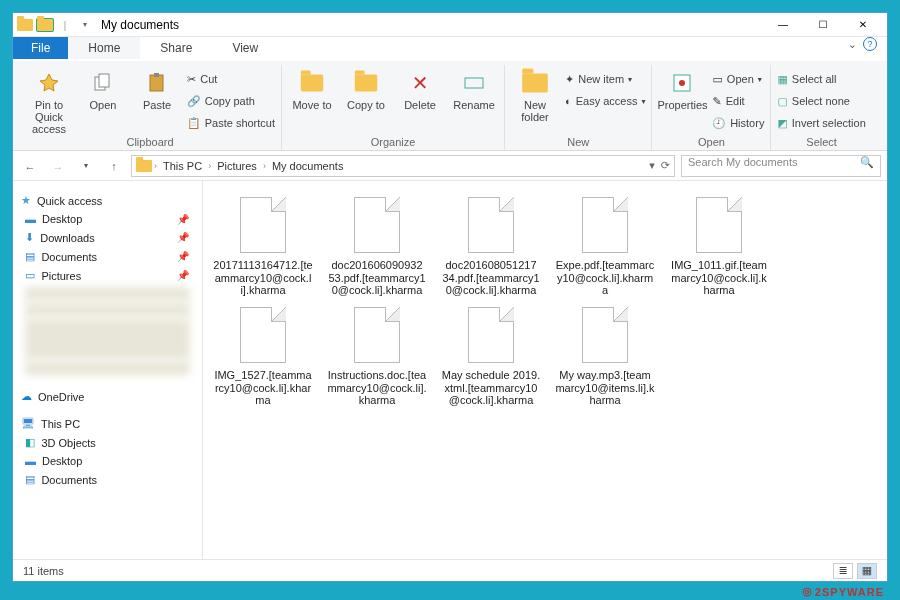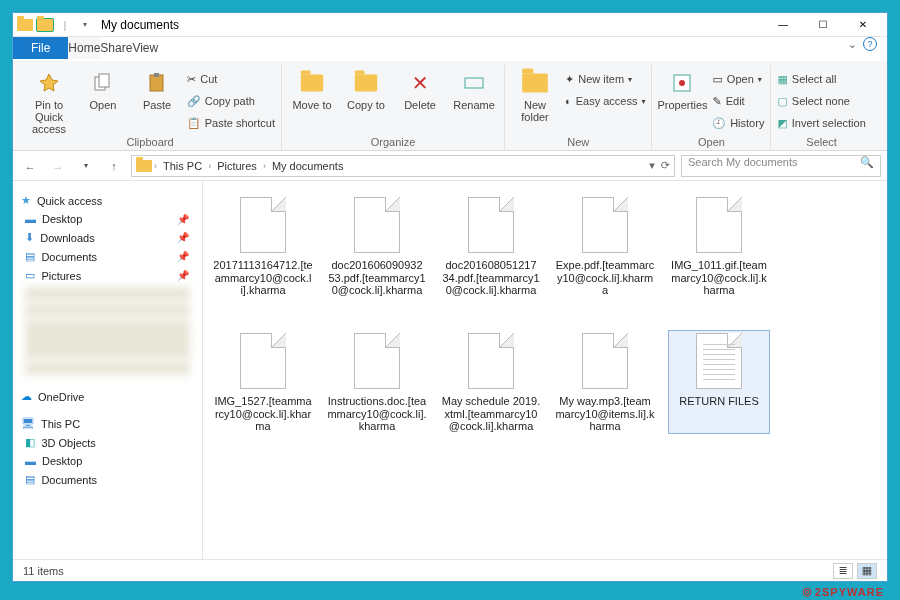--- a/index.html
+++ b/index.html
@@ -6,21 +6,21 @@
 body{background:#1ba8c4;width:900px;height:600px;overflow:hidden;position:relative}
 .outer{position:absolute;left:12px;top:12px;right:12px;bottom:18px;background:#fff;border:1px solid #4a9fd8;display:flex;flex-direction:column}
 .titlebar{height:24px;background:#fff;display:flex;align-items:center;padding:0 4px;border-bottom:1px solid #e5e5e5}
 .titlebar .qat{display:flex;gap:4px;align-items:center}
 .qat-ico{width:16px;height:16px;display:flex;align-items:center;justify-content:center}
 .title-text{margin-left:8px;font-size:12px;color:#000}
 .winbtns{margin-left:auto;display:flex}
 .winbtn{width:40px;height:24px;display:flex;align-items:center;justify-content:center;font-size:10px}
 .tabstrip{height:24px;display:flex;align-items:flex-start;background:#fff}
 .filetab{background:#1979ca;color:#fff;padding:4px 18px;font-size:12px}
-.tab{padding:4px 0;font-size:12px;color:#444}
+.tab{padding:4px 20px;font-size:12px;color:#444}
 .tab.active{background:#f5f6f7}
 .tabstrip .help{margin-left:auto;margin-right:10px;color:#1979ca;display:flex;gap:6px;align-items:center}
 .ribbon{height:90px;background:#f5f6f7;border-bottom:1px solid #dadada;display:flex;padding:4px 6px 0 6px}
 .rgroup{display:flex;flex-direction:column;align-items:center;padding:0 6px;border-right:1px solid #e1e1e1}
 .rgroup:last-child{border-right:none}
 .rgroup-body{flex:1;display:flex;align-items:flex-start;gap:6px;padding-top:4px}
 .rgroup-label{font-size:11px;color:#666;margin-top:auto;padding-bottom:2px}
 .bigbtn{display:flex;flex-direction:column;align-items:center;width:48px;gap:2px;text-align:center;color:#444;line-height:1.1}
 .bigbtn .bico{width:28px;height:28px;display:flex;align-items:center;justify-content:center}
 .smrow{display:flex;align-items:center;gap:4px;color:#444;font-size:11px;height:20px}
@@ -30,21 +30,21 @@
 .crumb{flex:1;border:1px solid #ccc;height:22px;display:flex;align-items:center;padding:0 4px;gap:2px;font-size:12px;color:#333}
 .crumb .seg{padding:0 4px}
 .crumb .car{color:#888;font-size:9px}
 .search{width:200px;border:1px solid #ccc;height:22px;display:flex;padding:0 6px;color:#888}
 .mainrow{flex:1;display:flex;min-height:0}
 .nav{width:190px;border-right:1px solid #e5e5e5;padding:10px 6px;overflow:hidden}
 .nitem{display:flex;align-items:center;gap:6px;padding:3px 6px;color:#222;font-size:12px}
 .nitem .pin{margin-left:auto;color:#888;font-size:10px}
 .nhead{font-size:12px;color:#222;display:flex;align-items:center;gap:6px;padding:3px 2px}
 .blur{filter:blur(4px);background:#e8e6d8;height:14px;margin:2px 6px;border-radius:2px}
-.content{flex:1;padding:14px 10px;overflow:auto;display:flex;flex-wrap:wrap;align-content:flex-start;gap:34px 14px}
+.content{flex:1;padding:14px 10px;overflow:auto;display:flex;flex-wrap:wrap;align-content:flex-start;gap:8px 14px}
 .fitem{width:100px;display:flex;flex-direction:column;align-items:center;gap:4px}
 .fitem.sel{outline:1px solid #8db5e0;background:#e8f1fb}
 .ficon{width:56px;height:60px;position:relative}
 .page{width:46px;height:56px;background:#fff;border:1px solid #bbb;position:absolute;left:5px;top:2px}
 .page::before{content:"";position:absolute;right:-1px;top:-1px;width:14px;height:14px;background:linear-gradient(135deg,#fff 0 48%,#bbb 50%,#eee 52% 100%);border-left:1px solid #bbb;border-bottom:1px solid #bbb}
 .page.lined::after{content:"";position:absolute;left:6px;right:6px;top:10px;bottom:8px;background:repeating-linear-gradient(#ccc 0 1px,transparent 1px 5px)}
 .fname{text-align:center;font-size:11px;line-height:1.15;color:#222;word-break:break-all;max-height:48px;overflow:hidden}
 .status{height:22px;border-top:1px solid #e5e5e5;display:flex;align-items:center;padding:0 10px;font-size:11px;color:#444}
 .status .viewbtns{margin-left:auto;display:flex;gap:4px}
 .vb{width:20px;height:16px;border:1px solid #ccc;display:flex;align-items:center;justify-content:center}
@@ -366,26 +366,20 @@
             <div class="page"></div>
           </div>
           <div class="fname">May schedule 2019.xtml.[teammarcy10@cock.li].kharma</div>
         </div>
         <div class="fitem">
           <div class="ficon">
             <div class="page"></div>
           </div>
           <div class="fname">My way.mp3.[teammarcy10@items.li].kharma</div>
         </div>
-        <div class="fitem sel">
-          <div class="ficon">
-            <div class="page lined"></div>
-          </div>
-          <div class="fname">RETURN FILES</div>
-        </div>
       </div>
   </div>
 
   <div class="status">
     <span>11 items</span>
     <div class="viewbtns">
       <div class="vb">≣</div>
       <div class="vb" style="background:#cfe5f7">▦</div>
     </div>
   </div>

